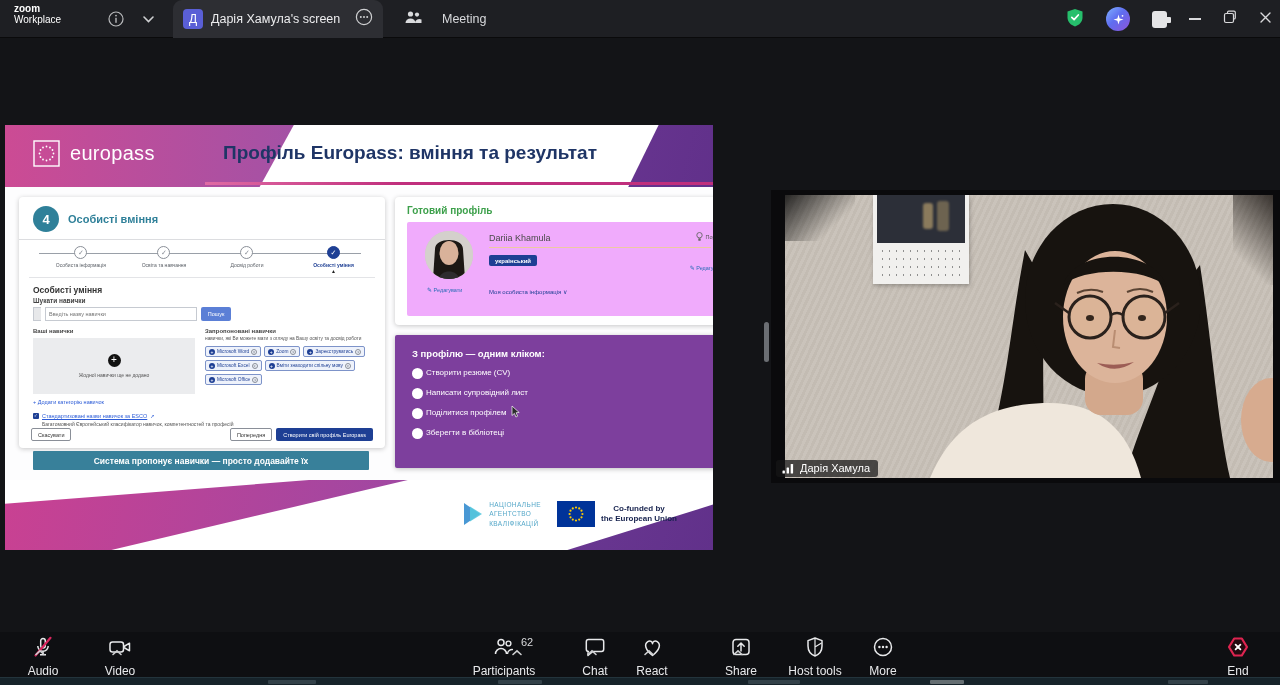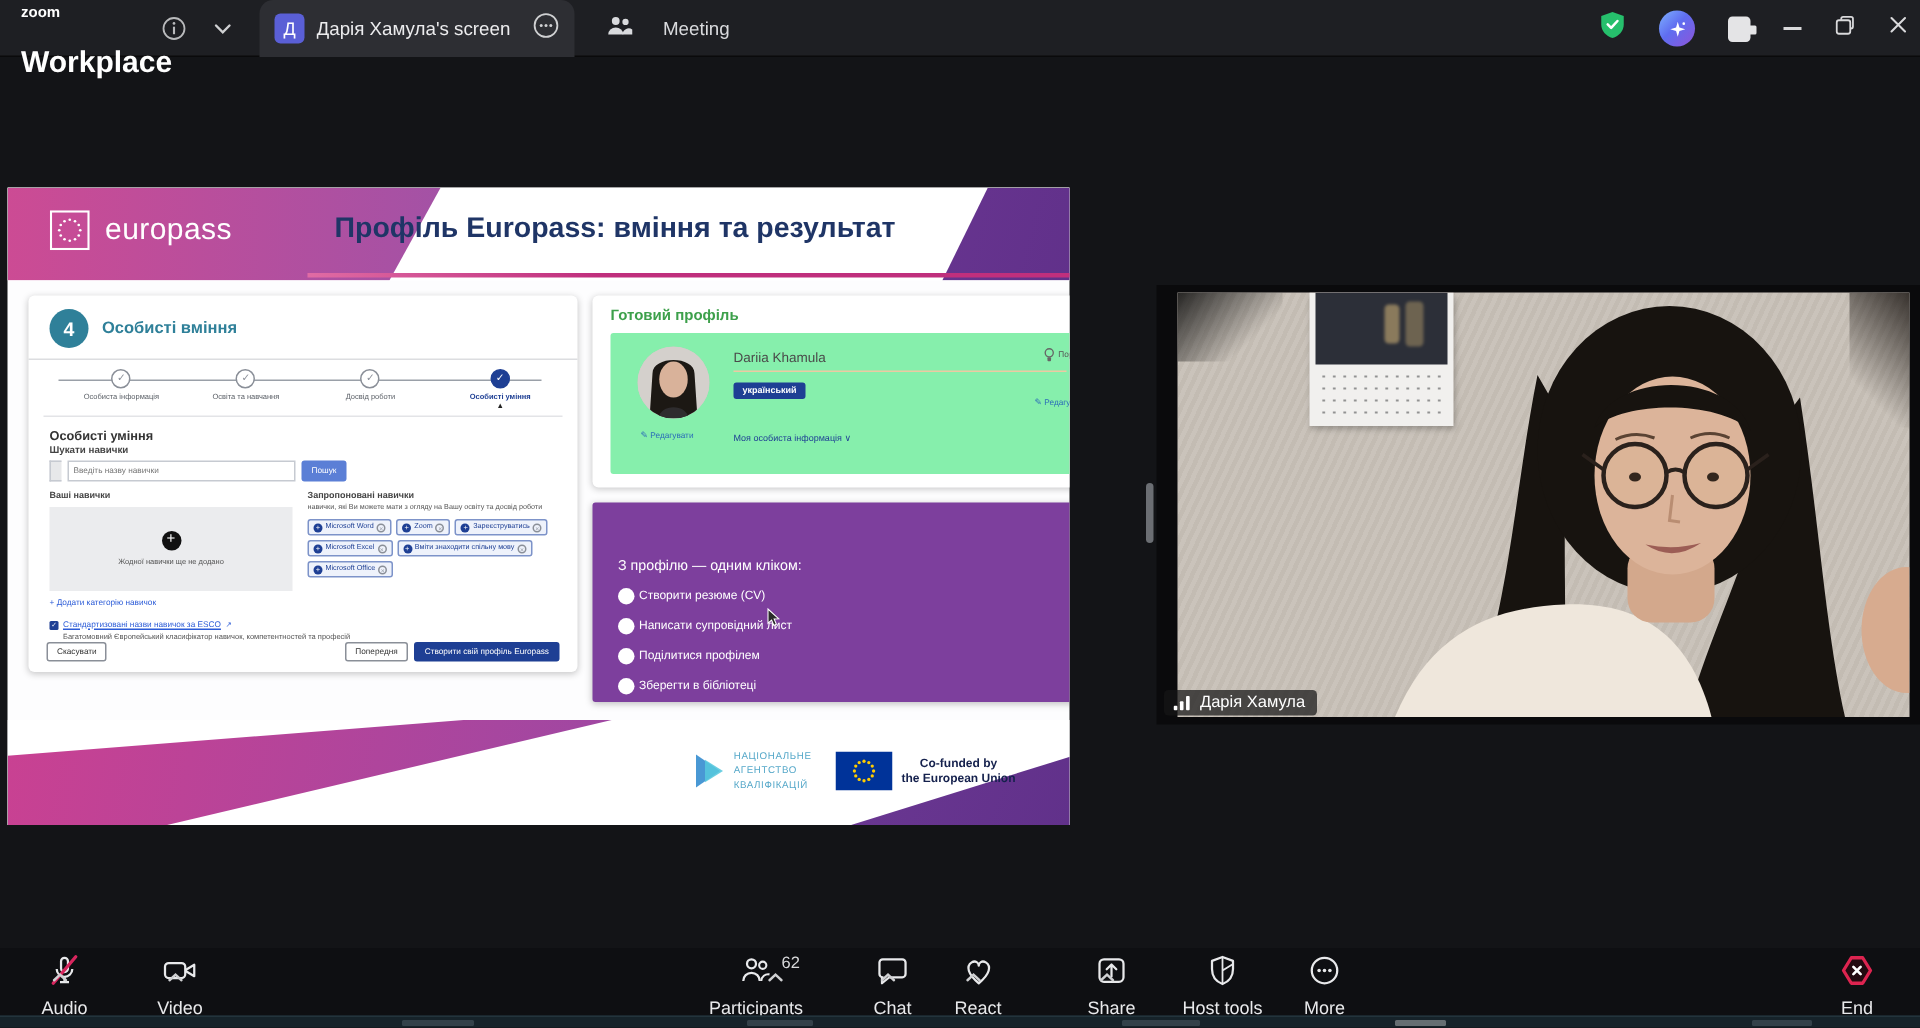--- a/index.html
+++ b/index.html
@@ -1,20 +1,20 @@
 <!DOCTYPE html>
 <html><head>
 <meta charset="utf-8">
 <style>
   * { margin:0; padding:0; box-sizing:border-box; }
   html,body { width:1280px; height:685px; background:#131417; font-family:"Liberation Sans",sans-serif; overflow:hidden; }
   .titlebar { position:absolute; top:0; left:0; width:1280px; height:38px; background:#1e1f23; border-bottom:1px solid #0a0a0b; z-index:50; }
   .zoom-logo { position:absolute; left:14px; top:4px; color:#fff; line-height:1; }
   .zoom-logo .z1 { font-size:10px; font-weight:bold; display:block; }
-  .zoom-logo .z2 { font-size:20px; font-weight:bold; display:block; margin-top:18px; }
+  .zoom-logo .z2 { font-size:10px; font-weight:normal; display:block; margin-top:1px; }
   .tb-ic { position:absolute; top:9px; width:20px; height:20px; display:flex; align-items:center; justify-content:center; cursor:default; }
   .tab-active { position:absolute; left:173px; top:0; width:210px; height:38px; background:#2d2e33; border-radius:9px 9px 0 0; display:flex; align-items:center; padding:0 10px; gap:8px; }
   .tab-avatar { width:20px; height:20px; border-radius:4px; background:#5a5fd6; color:#fff; font-size:12px; display:flex; align-items:center; justify-content:center; }
   .tab-label { color:#ececee; font-size:12.5px; flex:1; white-space:nowrap; overflow:hidden; }
   .tab-meeting { position:absolute; left:396px; top:0; height:38px; display:flex; align-items:center; gap:20px; padding:0 8px; }
   .tab-meeting .tm-label { color:#d9dadd; font-size:12.5px; }
   .win-cluster { position:absolute; right:8px; top:0; height:38px; display:flex; align-items:center; gap:22px; }
   .ai-btn { width:24px; height:24px; border-radius:50%; background:linear-gradient(135deg,#7fb2ff 0%,#5f6df0 45%,#8e54d9 100%); display:flex; align-items:center; justify-content:center; }
   .panel-ic { position:relative; width:15px; height:17px; background:#e4e4e6; border-radius:3px; }
   .panel-ic::after { content:""; position:absolute; right:-4px; top:6px; width:6px; height:6px; background:#e4e4e6; border-radius:1px; }
@@ -71,33 +71,33 @@
   .esco-ext { font-size:5px; color:#2b5bd7; }
   .esco-desc { font-size:5px; color:#555; margin:2px 0 0 9px; }
   .card-btns { position:absolute; left:12px; right:12px; bottom:7px; display:flex; align-items:center; }
   .btn-outline { border:1px solid #8a8f98; background:#fff; border-radius:2px; font-size:5.5px; color:#333; padding:2.5px 6px; }
   .btn-navy { border:none; background:#1e3f94; border-radius:2px; font-size:5.5px; color:#fff; padding:3px 7px; }
   .card-btns .right { margin-left:auto; display:flex; gap:4px; }
   .teal-banner { position:absolute; left:28px; top:326px; width:336px; height:19px; background:#38809a; color:#fff; font-weight:bold; font-size:8.5px; display:flex; align-items:center; justify-content:center; border-radius:1px; }
 
   .profile-card { position:absolute; left:390px; top:72px; width:356px; height:128px; background:#fff; border-radius:4px; box-shadow:0 1px 5px rgba(0,0,0,.22); padding:8px 12px; }
   .profile-card h3 { color:#3da04b; font-size:10px; font-weight:bold; }
-  .profile-inner { position:relative; margin-top:6px; height:94px; background:#86efac; border-radius:2px; }
+  .profile-inner { position:relative; margin-top:6px; height:94px; background:#f0abfc; border-radius:2px; }
   .pf-avatar { position:absolute; left:18px; top:9px; width:48px; height:48px; border-radius:50%; overflow:hidden; background:#cfc9c4; }
   .pf-edit-l { position:absolute; left:20px; top:64px; font-size:5.5px; color:#2b6cb8; }
   .pf-name { position:absolute; left:82px; top:11px; font-size:9px; color:#4a4a4a; }
   .pf-underline { position:absolute; left:82px; right:28px; top:25px; height:1px; background:#edc9a2; }
   .pf-badge { position:absolute; left:82px; top:33px; background:#1e3f94; color:#fff; font-size:6px; font-weight:bold; padding:2.5px 6px; border-radius:2px; }
   .pf-info { position:absolute; left:82px; top:66px; font-size:6px; color:#1e3f94; }
   .pf-tips { position:absolute; right:14px; top:10px; font-size:5.5px; color:#555; display:flex; align-items:center; gap:3px; }
   .pf-edit-r { position:absolute; right:14px; top:42px; font-size:5.5px; color:#2b6cb8; }
   .pencil { color:#2b6cb8; font-size:6px; }
 
   .quick-box { position:absolute; left:390px; top:210px; width:356px; height:133px; background:#7d3f9d; border-radius:2px; padding:13px 17px; box-shadow:0 1px 5px rgba(0,0,0,.25); }
-  .quick-box h3 { color:#fff; font-size:9.5px; font-weight:normal;margin-top:24px; }
+  .quick-box h3 { color:#fff; font-size:9.5px; font-weight:bold; }
   .q-item { display:flex; align-items:flex-start; gap:3px; margin-top:9px; }
   .q-dot { width:11px; height:11px; border-radius:50%; background:#fff; flex:none; }
   .q-text { color:#fff; font-size:8px; }
   .cursor-arrow { position:absolute; left:116px; top:70px; }
 
   .slide-foot { position:absolute; left:0; top:355px; width:760px; height:70px; background:#fff; }
   .foot-pink { position:absolute; inset:0; background:linear-gradient(100deg,#c94192 0%,#8d4aa9 75%,#7a3f9f 100%); clip-path:polygon(0 34%,40% 0,53% 0,14% 100%,0 100%); }
   .foot-wedge { position:absolute; inset:0; background:linear-gradient(110deg,#8a4cab 0%,#5e2f88 100%); clip-path:polygon(74% 100%,100% 12%,100% 100%); }
   .foot-logos { position:absolute; right:88px; top:20px; display:flex; align-items:center; gap:16px; }
   .nak { display:flex; align-items:center; gap:6px; }
@@ -325,20 +325,21 @@
         <div class="esco-desc">Багатомовний Європейський класифікатор навичок, компетентностей та професій</div>
       </div>
       <div class="card-btns">
         <button class="btn-outline">Скасувати</button>
         <span class="right">
           <button class="btn-outline">Попередня</button>
           <button class="btn-navy">Створити свій профіль Europass</button>
         </span>
       </div>
     </div>
+    <div class="teal-banner">Система пропонує навички — просто додавайте їх</div>
 
     <div class="profile-card">
       <h3>Готовий профіль</h3>
       <div class="profile-inner">
         <div class="pf-avatar">
           <svg width="48" height="48" viewBox="0 0 48 48">
             <rect width="48" height="48" fill="#d4d0cc"></rect>
             <path d="M10 18 C10 6 38 6 38 18 L40 48 L8 48 Z" fill="#1c1814"></path>
             <ellipse cx="24" cy="22" rx="9.5" ry="12" fill="#d9b29a"></ellipse>
             <path d="M14 48 C15 38 33 38 34 48 Z" fill="#2e2c2e"></path>

